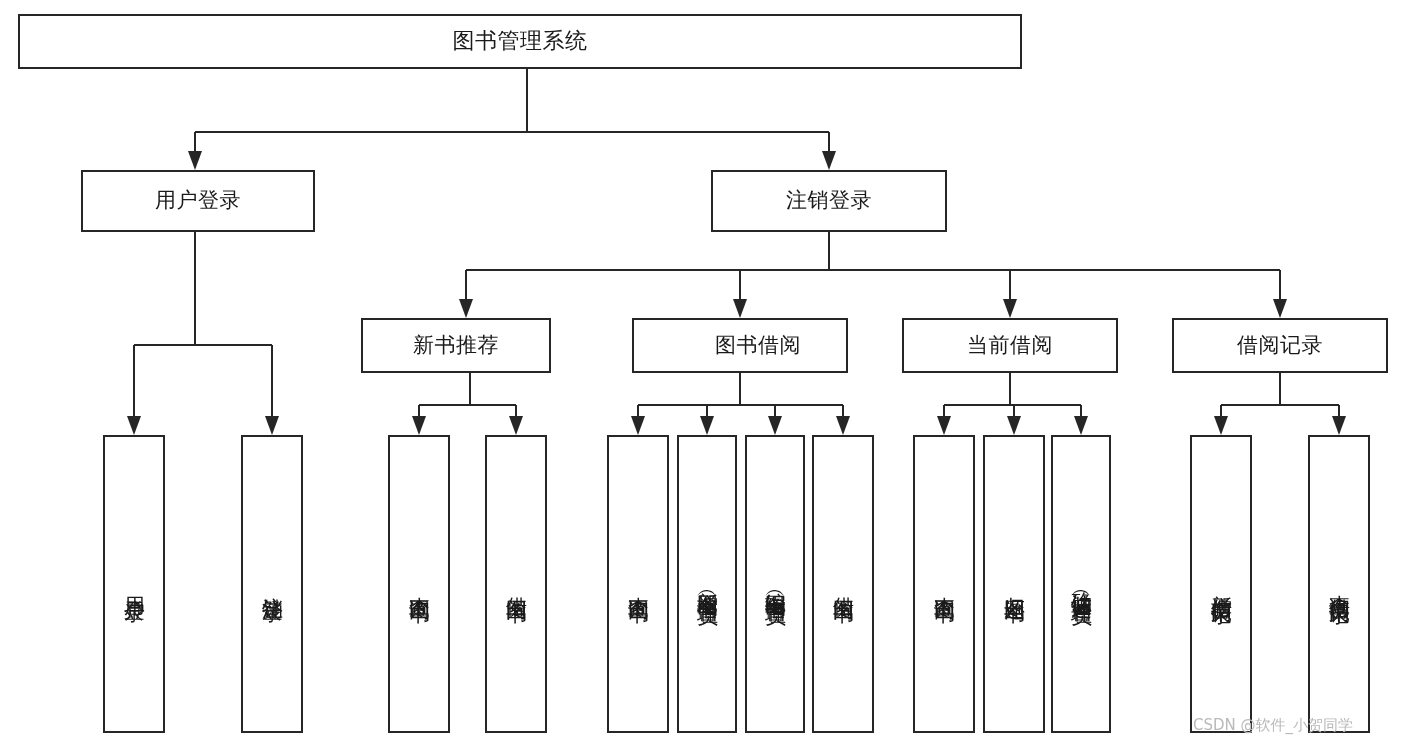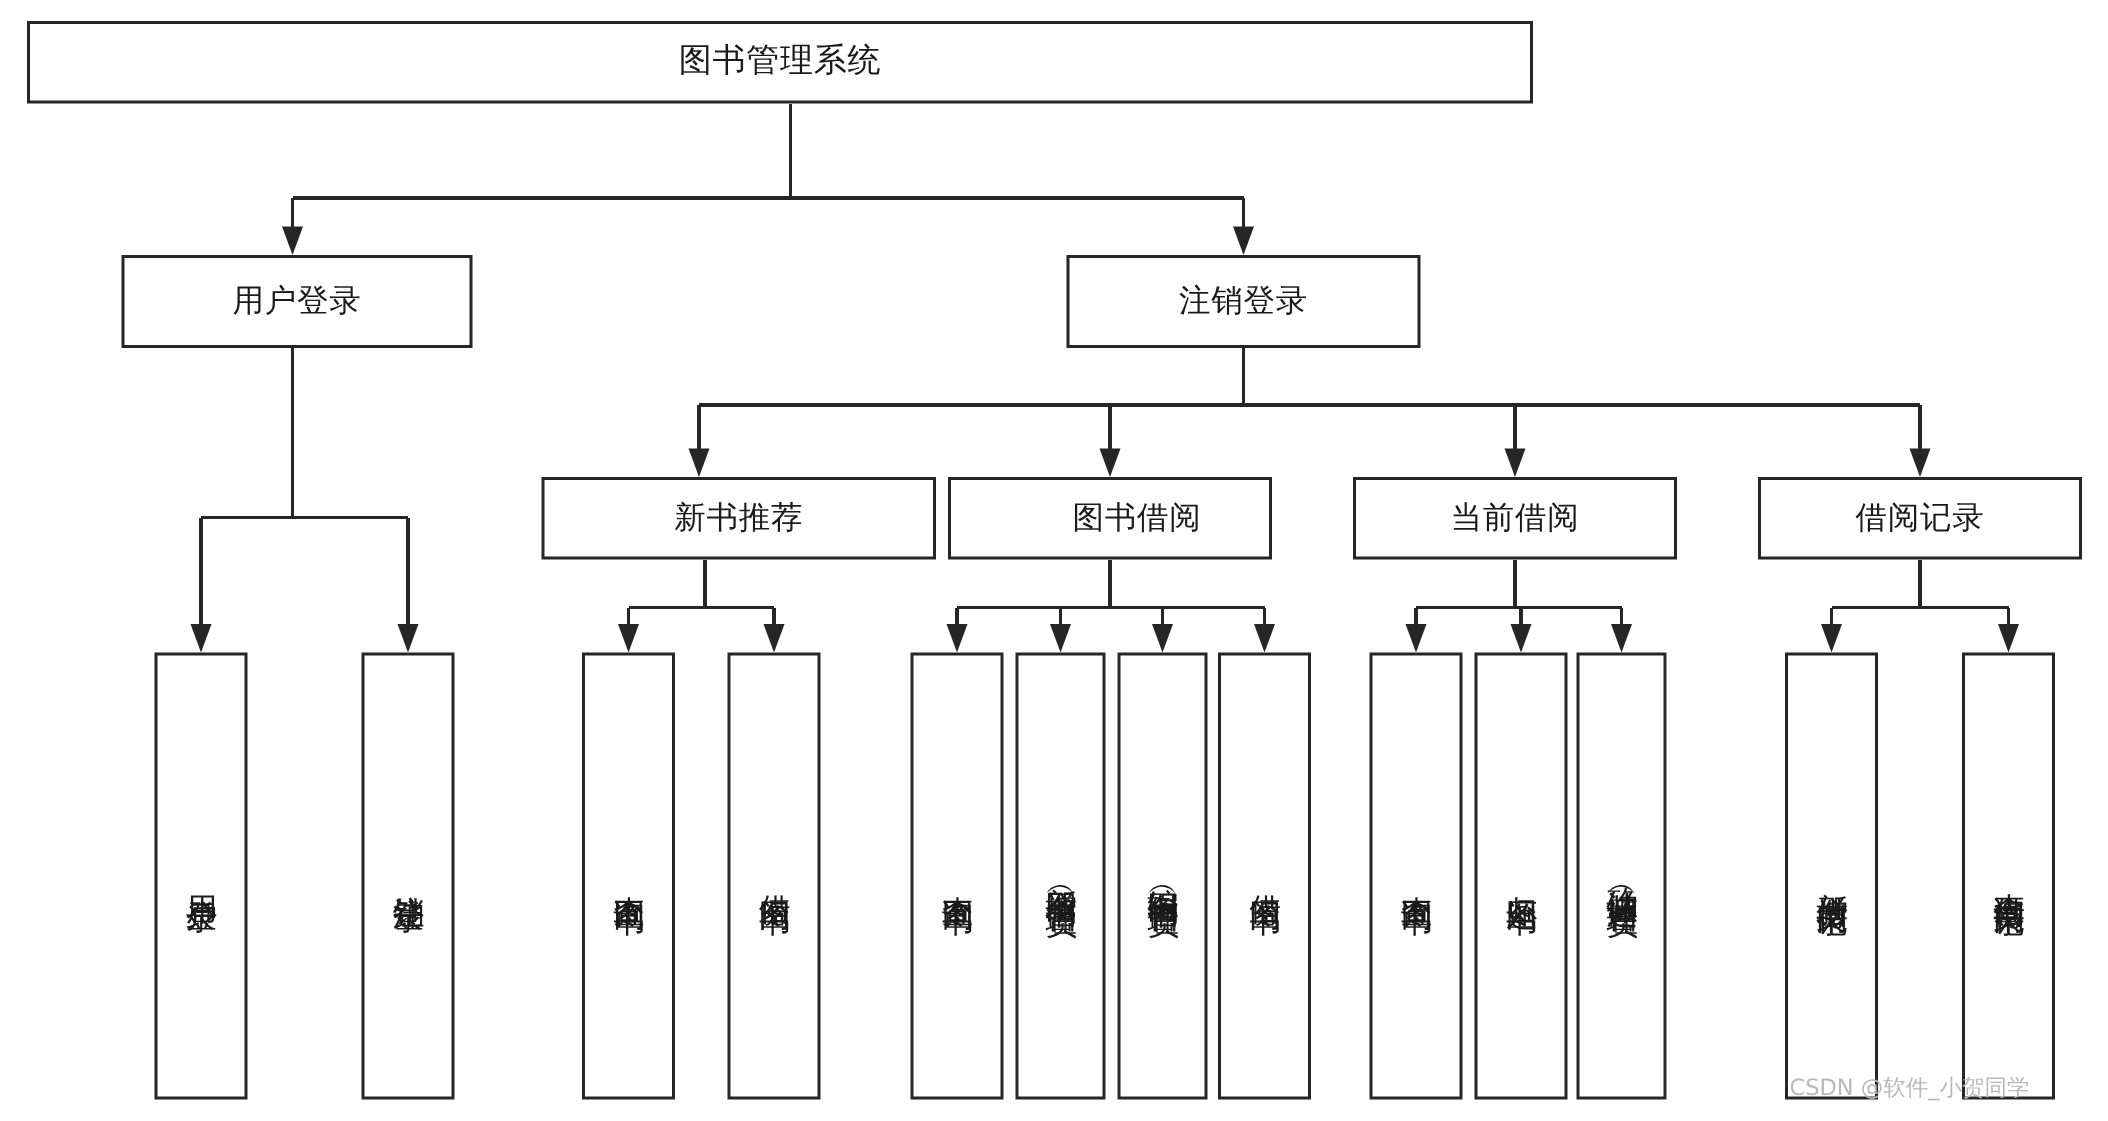--- a/index.html
+++ b/index.html
@@ -121,21 +121,21 @@
     <span class="node-label">图书管理系统</span>
   </div>
 
   <div class="node-box node-h" style="left: 81px; top: 170px; width: 234px; height: 62px; border-color: rgb(38, 38, 38);">
     <span class="node-label">用户登录</span>
   </div>
   <div class="node-box node-h" style="left: 711px; top: 170px; width: 236px; height: 62px; border-color: rgb(38, 38, 38);">
     <span class="node-label">注销登录</span>
   </div>
 
-  <div class="node-box node-h" style="left: 361px; top: 318px; width: 263px; height: 55px; border-color: rgb(38, 38, 38);">
+  <div class="node-box node-h" style="left: 361px; top: 318px; width: 190px; height: 55px; border-color: rgb(38, 38, 38);">
     <span class="node-label">新书推荐</span>
   </div>
   <div class="node-box node-h" style="left: 632px; top: 318px; width: 216px; height: 55px; border-color: rgb(38, 38, 38); padding-left: 36px;">
     <span class="node-label">图书借阅</span>
   </div>
   <div class="node-box node-h" style="left: 902px; top: 318px; width: 216px; height: 55px; border-color: rgb(38, 38, 38);">
     <span class="node-label">当前借阅</span>
   </div>
   <div class="node-box node-h" style="left: 1172px; top: 318px; width: 216px; height: 55px; border-color: rgb(38, 38, 38);">
     <span class="node-label">借阅记录</span>

